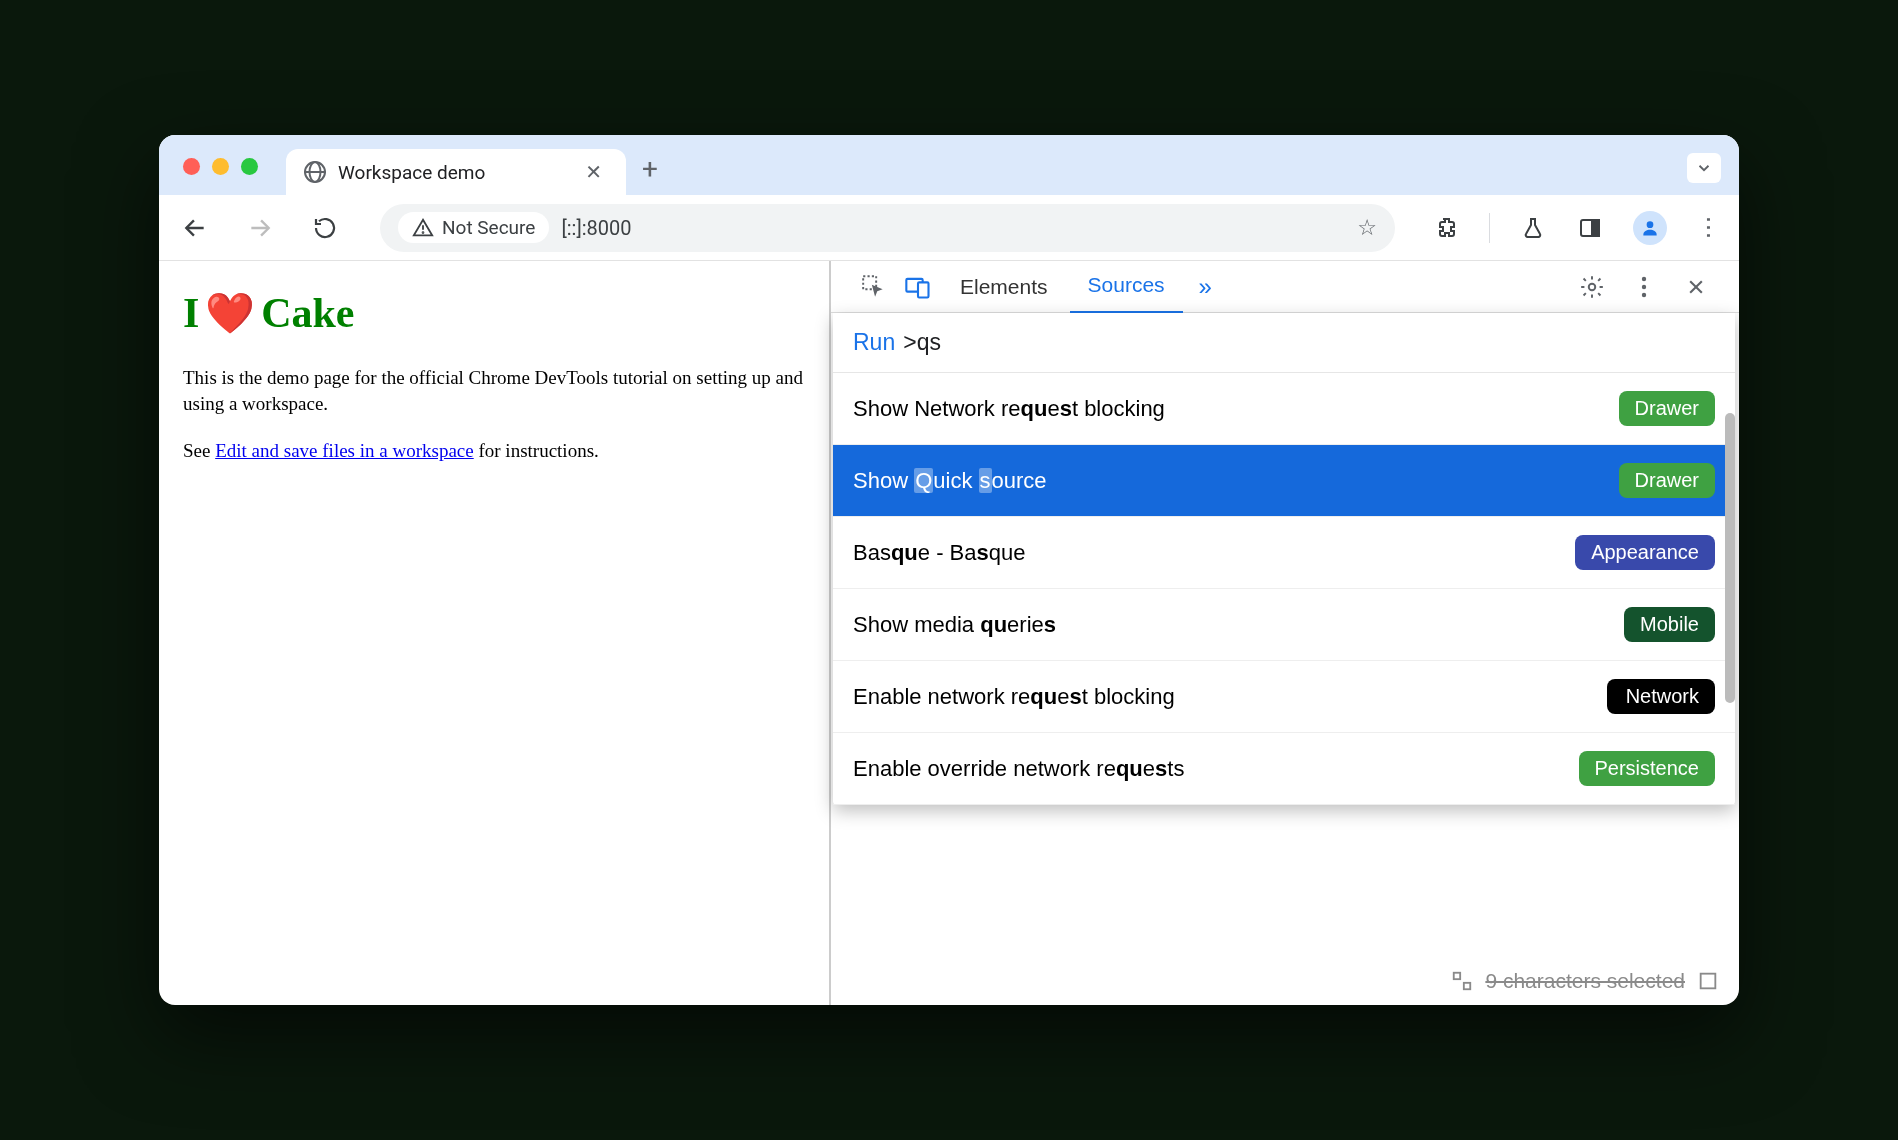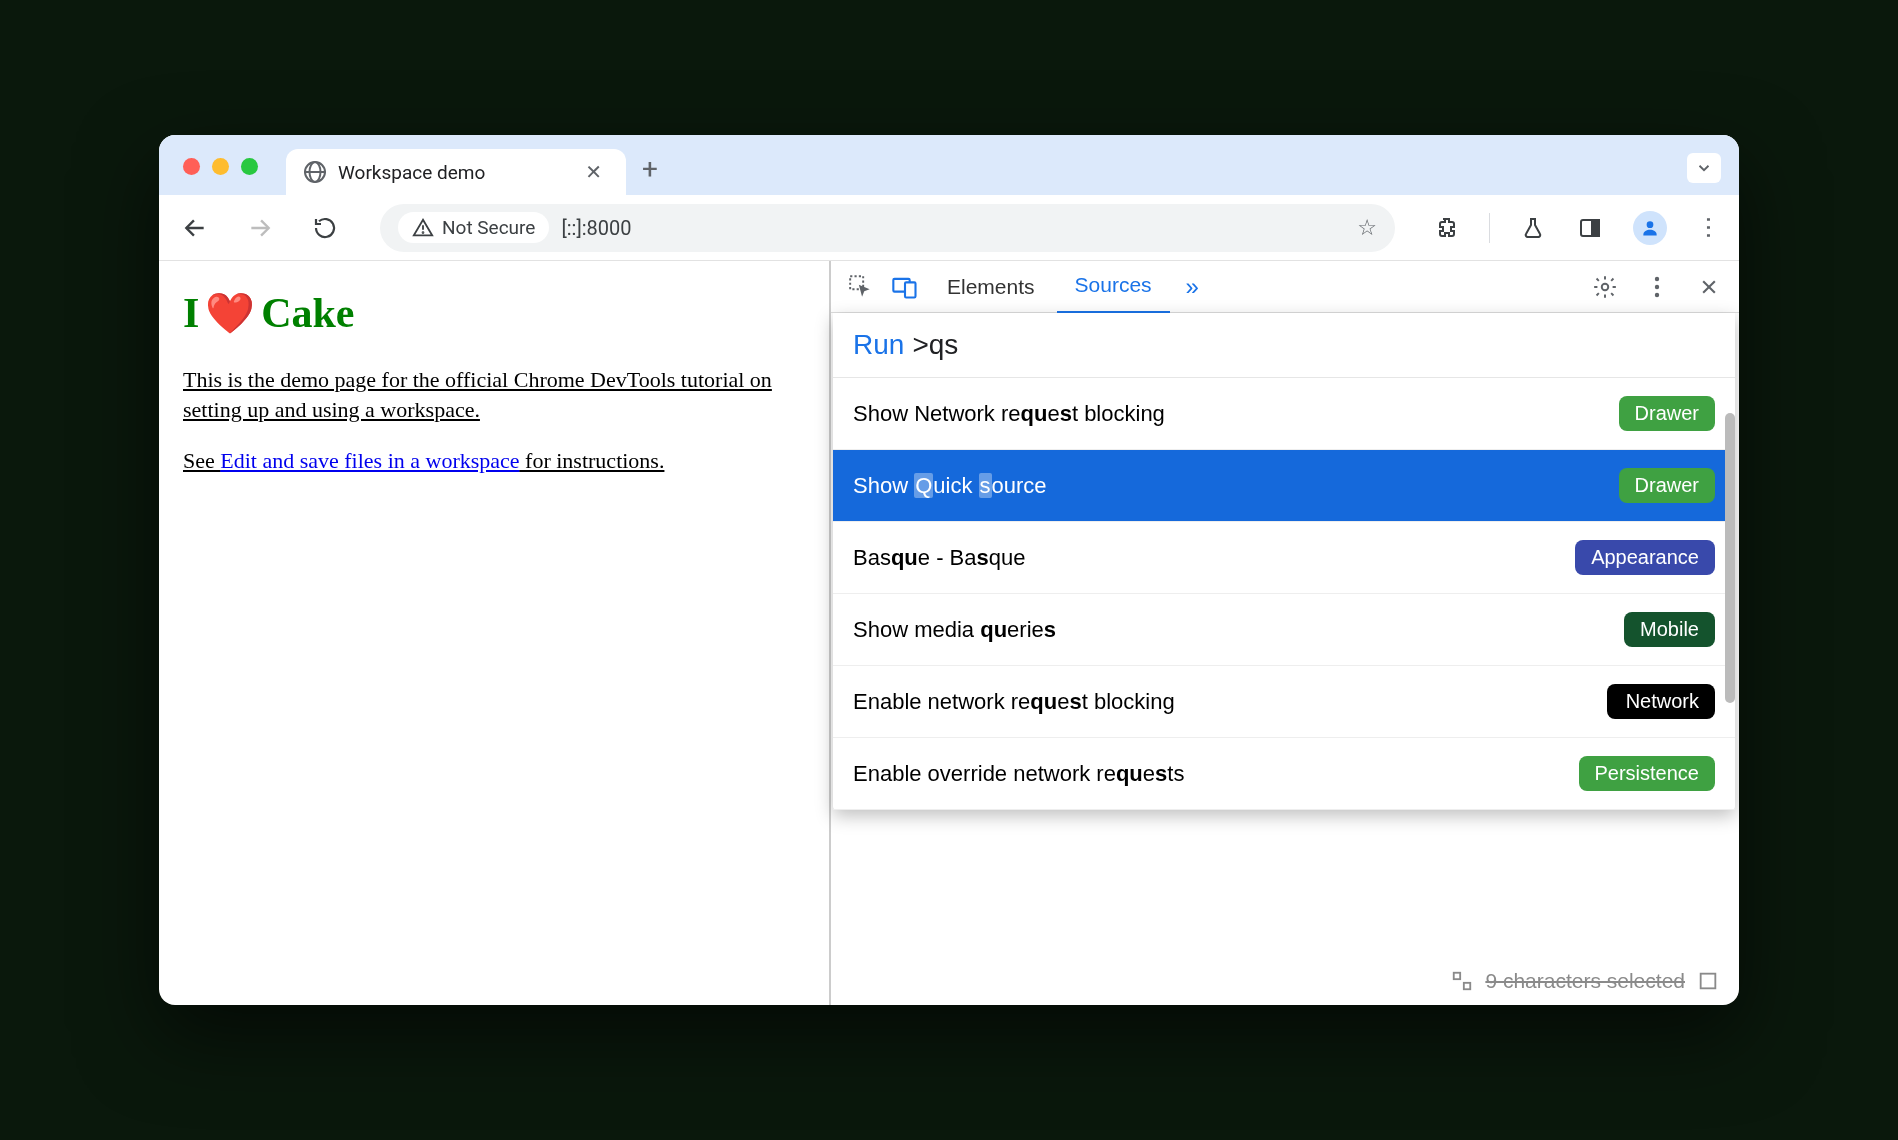--- a/index.html
+++ b/index.html
@@ -112,48 +112,48 @@
   display: flex; align-items: center; justify-content: center;
 }
 .avatar-inner { width: 20px; height: 20px; color: #1a73e8; }
 .menu-dots { font-size: 24px; color: #5f6368; cursor: pointer; letter-spacing: 1px; transform: rotate(90deg); }
 .content-area { flex: 1; display: flex; overflow: hidden; }
 .page {
   width: 670px; padding: 28px 24px; font-family: "Times New Roman", serif;
 }
 .page h1 { font-size: 42px; color: #008000; font-weight: bold; margin-bottom: 28px; display: flex; align-items: center; gap: 6px; }
 .heart { color: #d32f2f; font-size: 40px; }
-.page p { font-size: 22px; color: #000; line-height: 1.35; margin-bottom: 22px; text-decoration: underline; }
+.page p { font-size: 19px; color: #000; line-height: 1.35; margin-bottom: 22px; }
 .page a { color: #0000ee; text-decoration: underline; }
 .devtools {
   flex: 1; border-left: 2px solid #ccc; display: flex; flex-direction: column;
   font-family: -apple-system, Arial, sans-serif; position: relative;
 }
 .dt-tabs {
   height: 52px; display: flex; align-items: center; border-bottom: 1px solid #ddd;
-  padding: 0 10px; gap: 4px;
+  padding: 0 23px; gap: 4px;
 }
 .dt-tab-icon {
   width: 40px; height: 40px; display: flex; align-items: center; justify-content: center;
   cursor: pointer; color: #5f6368;
 }
 .dt-tab {
   padding: 14px 18px; font-size: 21px; color: #333; cursor: pointer;
 }
 .dt-tab.active { color: #1a73e8; border-bottom: 3px solid #1a73e8; }
 .dt-more { font-size: 24px; color: #1a73e8; padding: 0 12px; cursor: pointer; }
 .dt-right { margin-left: auto; display: flex; align-items: center; gap: 12px; }
 .command-menu {
   position: absolute; top: 52px; left: 2px; right: 4px;
   background: #fff; box-shadow: 0 6px 18px rgba(0,0,0,0.25);
   border-radius: 0 0 4px 4px; z-index: 10;
 }
 .cmd-input-row {
   padding: 16px 20px; display: flex; align-items: baseline; gap: 8px;
-  border-bottom: 1px solid #e6e6e6; font-size: 28px;
+  border-bottom: 1px solid #e6e6e6; font-size: 23px;
 }
 .cmd-prefix { color: #1a73e8; }
 .cmd-query { color: #202124; }
 .cmd-list { }
 .cmd-item {
   padding: 18px 20px; display: flex; align-items: center; justify-content: space-between;
   border-bottom: 1px solid #eee; cursor: pointer; font-size: 22px;
 }
 .cmd-item.selected { background: #1569db; color: #fff; }
 .cmd-item.selected .hl { background: rgba(255,255,255,0.35); border-radius: 2px; padding: 0 1px; }

